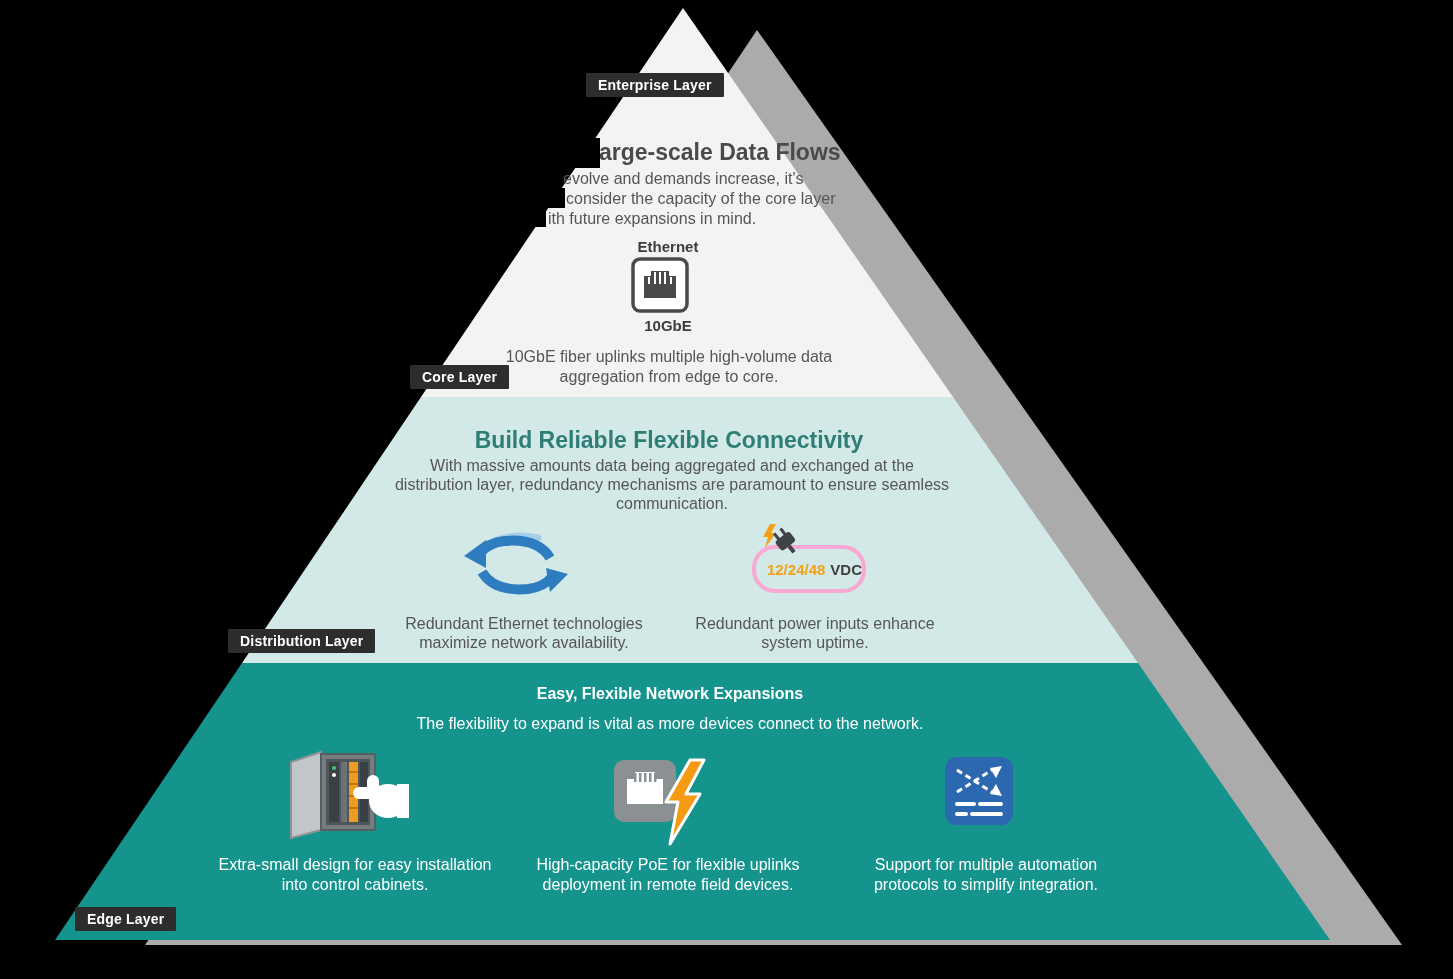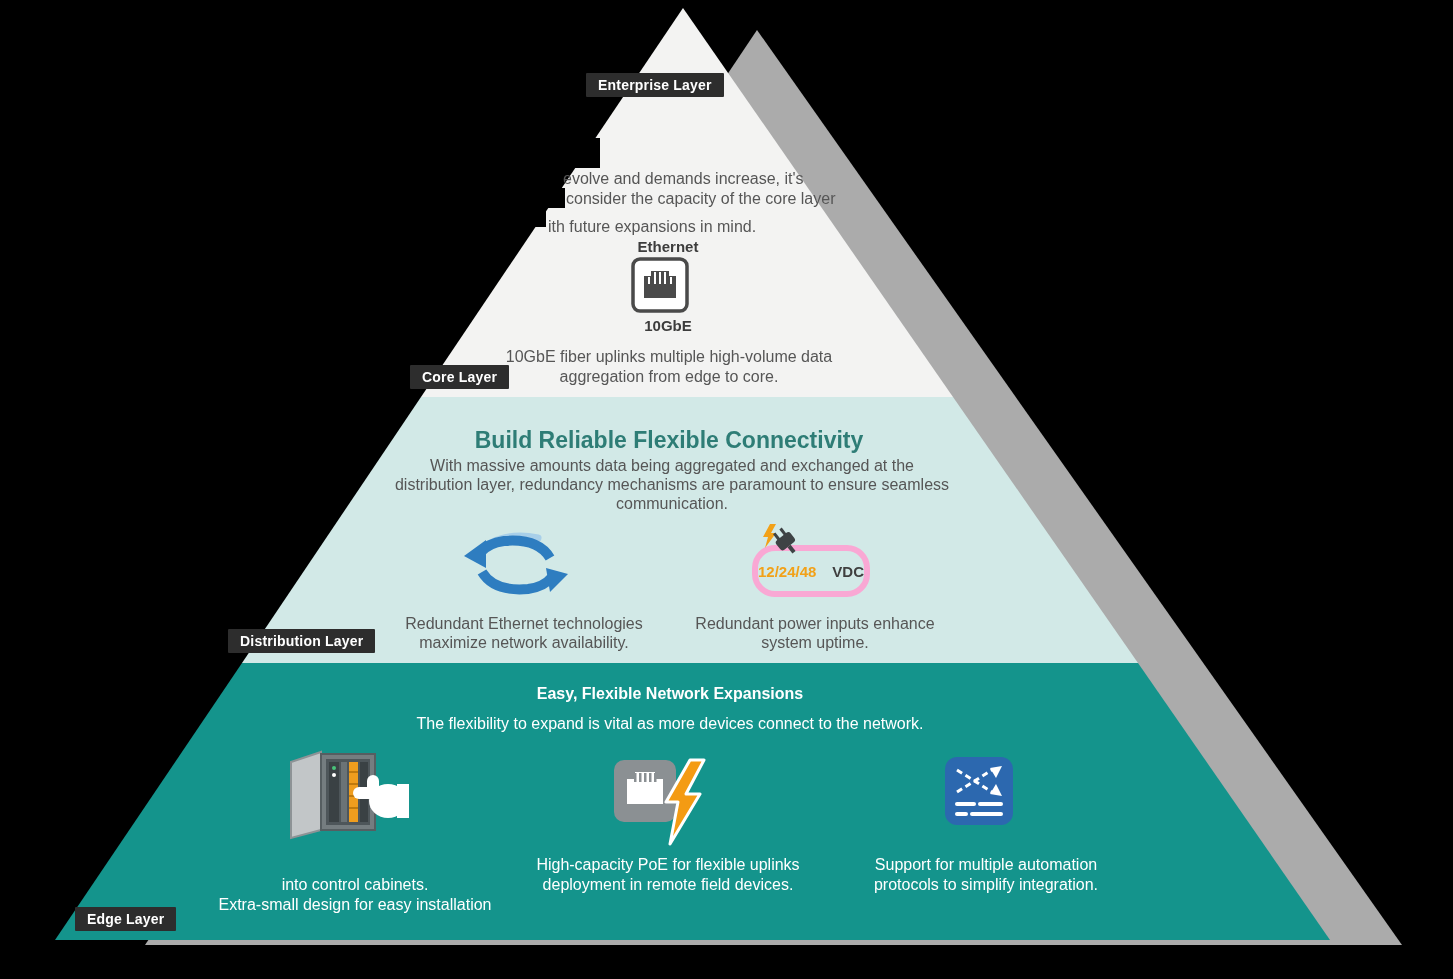--- a/index.html
+++ b/index.html
@@ -19,22 +19,22 @@
   .title-dark{font-size:23px;font-weight:bold;color:#4a4a4a;}
   .title-teal{font-size:23px;font-weight:bold;color:#2e7d76;}
   .title-white{font-size:16px;font-weight:bold;color:#fff;}
   .body-gray{font-size:16px;color:#565656;line-height:19px;}
   .body-white{font-size:16px;color:#fff;line-height:20px;}
   .small-bold{font-size:15px;font-weight:bold;color:#3c3c3c;}
   .caption{font-size:16px;color:#565656;line-height:19px;text-align:center;}
   .caption-white{font-size:16px;color:#fff;line-height:20px;text-align:center;}
   .power-pill{
     position:absolute;left:752px;top:545px;width:106px;height:40px;
-    border:6px solid #f9a8d4;border-radius:23px;
-    display:flex;align-items:center;justify-content:space-between;gap:5px;
+    border:4px solid #f9a8d4;border-radius:23px;
+    display:flex;align-items:center;justify-content:flex-end;gap:5px;
     font-size:15px;font-weight:bold;
   }
   .power-val{color:#f2a118;}
   .power-unit{color:#3f3f3f;}
 </style>
 </head>
 <body>
 
 <div id="stage">
 
@@ -43,23 +43,24 @@
     <polygon points="683,8 421,397 953,397" fill="#f3f3f2"></polygon>
     <polygon points="421,397 953,397 1138,663 242,663" fill="#d2e9e7"></polygon>
     <polygon points="242,663 1138,663 1330,940 55,940" fill="#14948c"></polygon>
   </svg>
 
   <div class="tag" style="left:586px;top:73px;">Enterprise Layer</div>
   <div class="tag" style="left:410px;top:365px;">Core Layer</div>
   <div class="tag" style="left:228px;top:629px;">Distribution Layer</div>
   <div class="tag" style="left:75px;top:907px;">Edge Layer</div>
 
+  <div class="abs title-dark nw" style="left:599px;top:139px;">arge-scale Data Flows</div>
   <div class="abs body-gray nw" style="left:563px;top:169px;">evolve and demands increase, it's</div>
   <div class="abs body-gray nw" style="left:566px;top:189px;">consider the capacity of the core layer</div>
-  <div class="abs body-gray nw" style="left:548px;top:209px;margin-top:8px;">ith future expansions in mind.</div>
+  <div class="abs body-gray nw" style="left:548px;top:209px;">ith future expansions in mind.</div>
 
   <div class="redact" style="left:469px;top:138px;width:131px;height:30px;"></div>
   <div class="redact" style="left:477px;top:168px;width:85px;height:20px;"></div>
   <div class="redact" style="left:477px;top:188px;width:88px;height:20px;"></div>
   <div class="redact" style="left:533px;top:209px;width:13px;height:18px;"></div>
 
   <div class="abs cx small-bold nw" style="left:660px;top:238px;">Ethernet</div>
 
   <svg class="abs" style="left:630px;top:256px;" width="60" height="58" viewBox="0 0 60 58">
     <rect x="3" y="3" width="54" height="52" rx="7" fill="#ffffff" stroke="#4a4a4a" stroke-width="3.5"></rect>
@@ -155,20 +156,20 @@
     <polygon points="58,10 46,12 52,22" fill="#ffffff"></polygon>
     <polygon points="58,40 52,28 46,38" fill="#ffffff"></polygon>
     <g stroke="#ffffff" stroke-width="4" stroke-linecap="round">
       <line x1="13" y1="48" x2="30" y2="48"></line>
       <line x1="36" y1="48" x2="57" y2="48"></line>
       <line x1="13" y1="58" x2="22" y2="58"></line>
       <line x1="28" y1="58" x2="57" y2="58"></line>
     </g>
   </svg>
 
-  <div class="abs cx caption-white nw" style="left:347px;top:855px;margin-top:40px;">Extra-small design for easy installation</div>
+  <div class="abs cx caption-white nw" style="left:347px;top:855px;">Extra-small design for easy installation</div>
   <div class="abs cx caption-white nw" style="left:347px;top:875px;">into control cabinets.</div>
   <div class="abs cx caption-white nw" style="left:660px;top:855px;">High-capacity PoE for flexible uplinks</div>
   <div class="abs cx caption-white nw" style="left:660px;top:875px;">deployment in remote field devices.</div>
   <div class="abs cx caption-white nw" style="left:978px;top:855px;">Support for multiple automation</div>
   <div class="abs cx caption-white nw" style="left:978px;top:875px;">protocols to simplify integration.</div>
 
 </div>
 
 </body></html>

